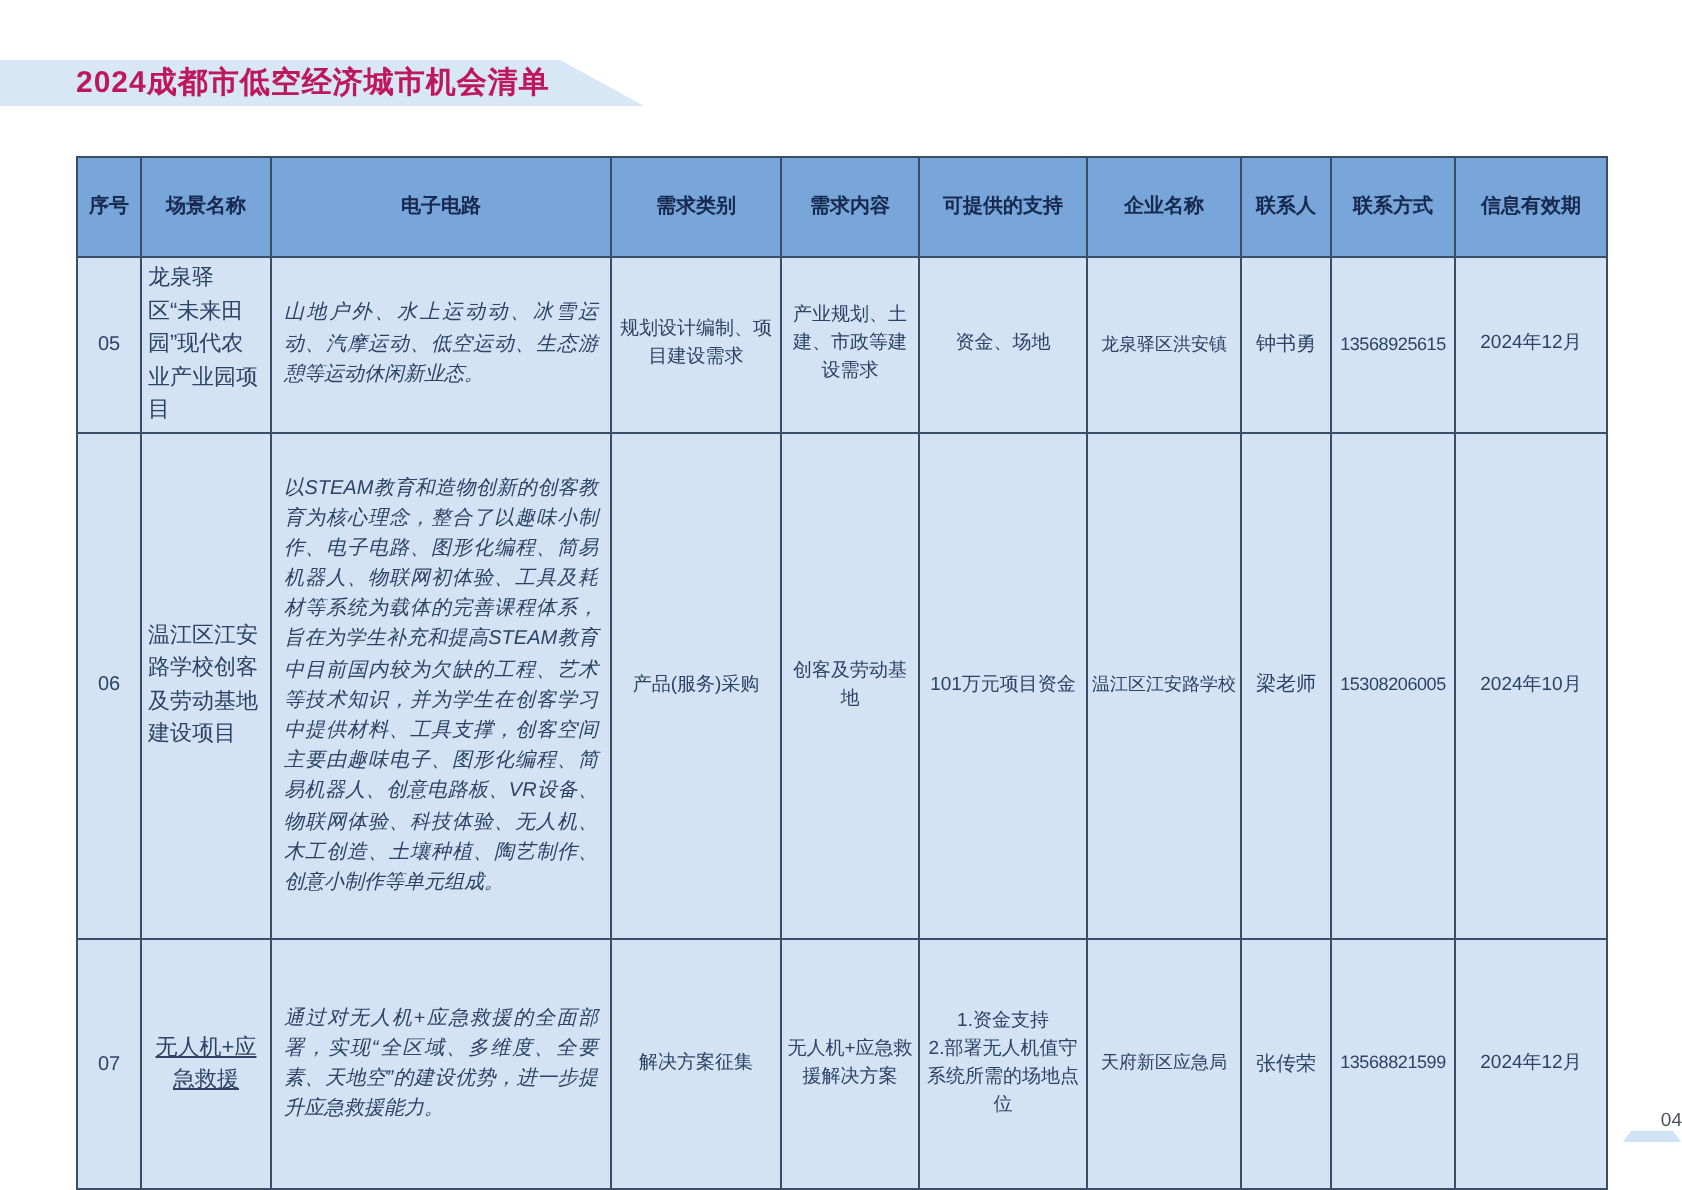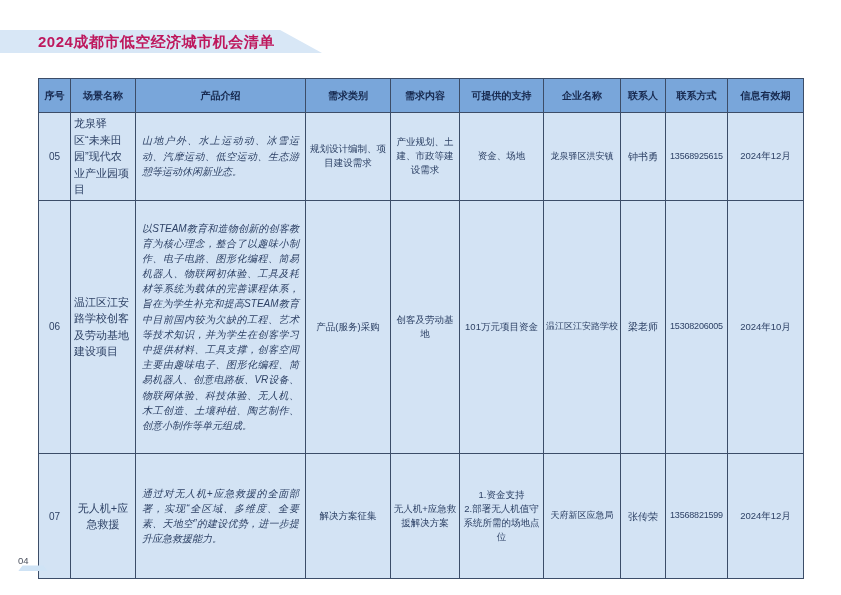--- a/index.html
+++ b/index.html
@@ -42,49 +42,49 @@
   .opportunity-table th, .opportunity-table td {
     border: 1px solid #3c4d68;
     vertical-align: middle;
     color: #2e4266;
     font-size: 10px;
     line-height: 1.5;
     text-align: center;
     padding: 2px 4px;
     overflow: hidden;
   }
-  .opportunity-table thead tr { height: 34px; }
+  .opportunity-table thead tr { height: 50px; }
   .opportunity-table thead th {
     background: #79a6da;
     color: #17294f;
     font-weight: bold;
     font-size: 10px;
     padding: 2px 1px;
   }
   .opportunity-table tbody td { background: #d3e3f4; }
   .opportunity-table tbody tr:nth-child(1) { height: 85px; }
   .opportunity-table tbody tr:nth-child(2) { height: 213px; }
   .opportunity-table tbody tr:nth-child(3) { height: 125px; }
 
   td.col-scene { text-align: left; font-size: 11px; padding: 2px 3px; }
-  .opportunity-table tbody tr:nth-child(3) td.col-scene { text-align: center; }
+  .opportunity-table tbody tr:nth-child(3) td.col-scene { text-align: center; text-decoration: underline; }
   td.col-product { text-align: justify; font-size: 10px; line-height: 1.52; padding: 20px 6px; font-style: italic; }
   td.col-category, td.col-content, td.col-support { font-size: 9.5px; padding: 2px 2px; }
   td.col-support { white-space: pre-line; margin-top: 32px; }
   td.col-company { font-size: 9px; padding: 2px 1px; margin-top: 12px; }
   td.col-phone { font-size: 9px; letter-spacing: -0.2px; padding: 2px 0; margin-left: 43px; }
   td.col-validity { font-size: 9.5px; }
 
   
   .page-footer {
     position: absolute;
     left: 0; right: 0; top: 556px;
     display: flex;
     flex-direction: column;
-    align-items: flex-start;
+    align-items: flex-end;
   }
   .page-number {
     font-size: 9.5px;
     color: #4d5360;
     line-height: 1.1;
     margin-left: 18px;
     z-index: 2;
   }
   .footer-shape {
     width: 30px; height: 6px;
@@ -113,21 +113,21 @@
         <col style="width:84px">
       <col style="width:77px">
         <col style="width:45px">
         <col style="width:62px">
       <col style="width:76px">
     </colgroup>
     <thead>
       <tr>
           <th>序号</th>
           <th>场景名称</th>
-          <th>产品介绍</th>
+          <th>电子电路</th>
           <th>需求类别</th>
           <th>需求内容</th>
           <th>可提供的支持</th>
           <th>企业名称</th>
           <th>联系人</th>
           <th>联系方式</th>
           <th>信息有效期</th>
         </tr>
     </thead>
     <tbody>

